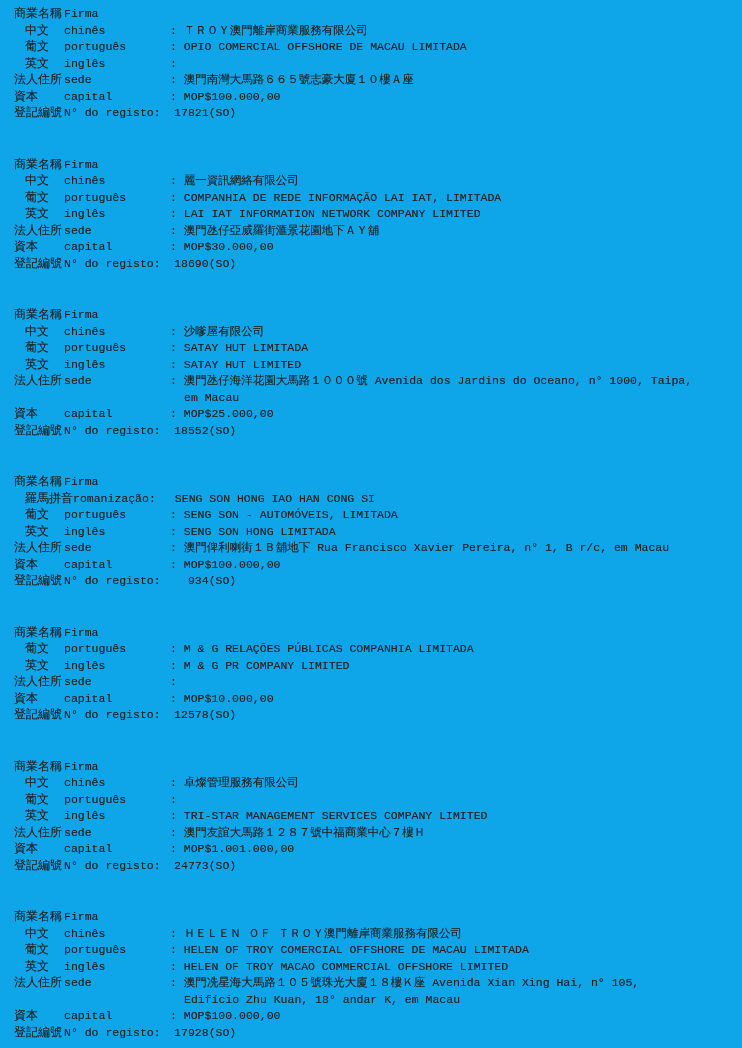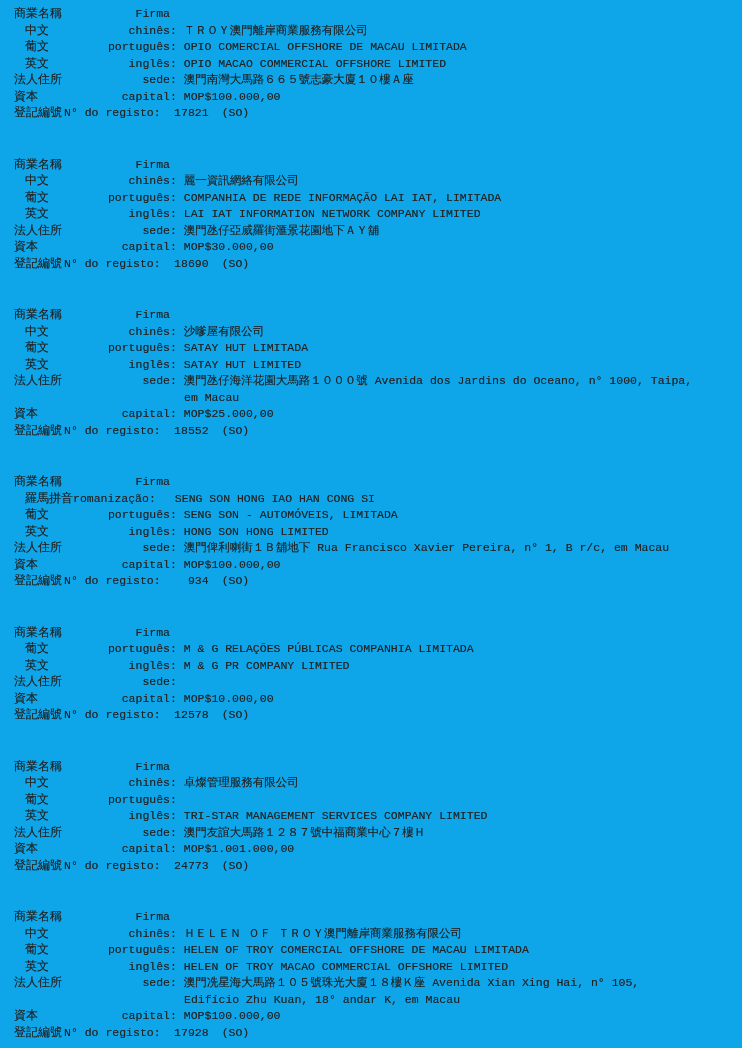--- a/index.html
+++ b/index.html
@@ -20,39 +20,39 @@
   .block { margin-bottom: 35px; }
   .block:last-child { margin-bottom: 0; }
   .row {
     display: flex;
     align-items: baseline;
     line-height: 16.5px;
     white-space: pre;
   }
   .zh { flex: none; width: 50px; box-sizing: border-box; font-size: 12px; overflow: visible; }
   .row.ind .zh { padding-left: 11px; }
-  .pt { flex: none; width: 106px; text-align: right; }
+  .pt { flex: none; width: 106px; }
   .row.w .zh { width: auto; }
   .row.w .pt { width: auto; margin-right: 19px; }
   .row.reg .pt { width: auto; }
   .sep { flex: none; }
   .val { flex: none; white-space: pre; }
   .row.c .val { margin-left: 170px; text-align: center; }
   .num { flex: none; width: 48px; text-align: right; }
-  .suf { flex: none; margin-left: 13px; }
+  .suf { flex: none; }
 </style>
 </head>
 <body>
 
 <div class="page">
     <div class="block">
       <div class="row head"><span class="zh">商業名稱</span><span class="pt">Firma</span></div>
       <div class="row n ind"><span class="zh">中文</span><span class="pt">chinês</span><span class="sep">: </span><span class="val">ＴＲＯＹ澳門離岸商業服務有限公司</span></div>
       <div class="row n ind"><span class="zh">葡文</span><span class="pt">português</span><span class="sep">: </span><span class="val">OPIO COMERCIAL OFFSHORE DE MACAU LIMITADA</span></div>
-      <div class="row n ind"><span class="zh">英文</span><span class="pt">inglês</span><span class="sep">: </span><span class="val">OPIO MACAO COMMERCIAL OFFSHORE LIMITED</span></div>
+      <div class="row n ind"><span class="zh">英文</span><span class="pt">inglês</span><span class="sep">: </span></div>
       <div class="row n"><span class="zh">法人住所</span><span class="pt">sede</span><span class="sep">: </span><span class="val">澳門南灣大馬路６６５號志豪大廈１０樓Ａ座</span></div>
       <div class="row n"><span class="zh">資本</span><span class="pt">capital</span><span class="sep">: </span><span class="val">MOP$100.000,00</span></div>
       <div class="row reg"><span class="zh">登記編號</span><span class="pt">N° do registo:</span><span class="num">17821</span><span class="suf">(SO)</span></div>
     </div>
     <div class="block">
       <div class="row head"><span class="zh">商業名稱</span><span class="pt">Firma</span></div>
       <div class="row n ind"><span class="zh">中文</span><span class="pt">chinês</span><span class="sep">: </span><span class="val">麗一資訊網絡有限公司</span></div>
       <div class="row n ind"><span class="zh">葡文</span><span class="pt">português</span><span class="sep">: </span><span class="val">COMPANHIA DE REDE INFORMAÇÃO LAI IAT, LIMITADA</span></div>
       <div class="row n ind"><span class="zh">英文</span><span class="pt">inglês</span><span class="sep">: </span><span class="val">LAI IAT INFORMATION NETWORK COMPANY LIMITED</span></div>
       <div class="row n"><span class="zh">法人住所</span><span class="pt">sede</span><span class="sep">: </span><span class="val">澳門氹仔亞威羅街滙景花園地下ＡＹ舖</span></div>
@@ -66,21 +66,21 @@
       <div class="row n ind"><span class="zh">英文</span><span class="pt">inglês</span><span class="sep">: </span><span class="val">SATAY HUT LIMITED</span></div>
       <div class="row n"><span class="zh">法人住所</span><span class="pt">sede</span><span class="sep">: </span><span class="val">澳門氹仔海洋花園大馬路１０００號 Avenida dos Jardins do Oceano, n° 1000, Taipa,</span></div>
       <div class="row c"><span class="val">em Macau</span></div>
       <div class="row n"><span class="zh">資本</span><span class="pt">capital</span><span class="sep">: </span><span class="val">MOP$25.000,00</span></div>
       <div class="row reg"><span class="zh">登記編號</span><span class="pt">N° do registo:</span><span class="num">18552</span><span class="suf">(SO)</span></div>
     </div>
     <div class="block">
       <div class="row head"><span class="zh">商業名稱</span><span class="pt">Firma</span></div>
       <div class="row w ind"><span class="zh">羅馬拼音</span><span class="pt">romanização:</span><span class="val">SENG SON HONG IAO HAN CONG SI</span></div>
       <div class="row n ind"><span class="zh">葡文</span><span class="pt">português</span><span class="sep">: </span><span class="val">SENG SON - AUTOMÓVEIS, LIMITADA</span></div>
-      <div class="row n ind"><span class="zh">英文</span><span class="pt">inglês</span><span class="sep">: </span><span class="val">HONG SON HONG LIMITED</span></div>
+      <div class="row n ind"><span class="zh">英文</span><span class="pt">inglês</span><span class="sep">: </span><span class="val">SENG SON HONG LIMITADA</span></div>
       <div class="row n"><span class="zh">法人住所</span><span class="pt">sede</span><span class="sep">: </span><span class="val">澳門俾利喇街１Ｂ舖地下 Rua Francisco Xavier Pereira, n° 1, B r/c, em Macau</span></div>
       <div class="row n"><span class="zh">資本</span><span class="pt">capital</span><span class="sep">: </span><span class="val">MOP$100.000,00</span></div>
       <div class="row reg"><span class="zh">登記編號</span><span class="pt">N° do registo:</span><span class="num">934</span><span class="suf">(SO)</span></div>
     </div>
     <div class="block">
       <div class="row head"><span class="zh">商業名稱</span><span class="pt">Firma</span></div>
       <div class="row n ind"><span class="zh">葡文</span><span class="pt">português</span><span class="sep">: </span><span class="val">M &amp; G RELAÇÕES PÚBLICAS COMPANHIA LIMITADA</span></div>
       <div class="row n ind"><span class="zh">英文</span><span class="pt">inglês</span><span class="sep">: </span><span class="val">M &amp; G PR COMPANY LIMITED</span></div>
       <div class="row n"><span class="zh">法人住所</span><span class="pt">sede</span><span class="sep">: </span></div>
       <div class="row n"><span class="zh">資本</span><span class="pt">capital</span><span class="sep">: </span><span class="val">MOP$10.000,00</span></div>

